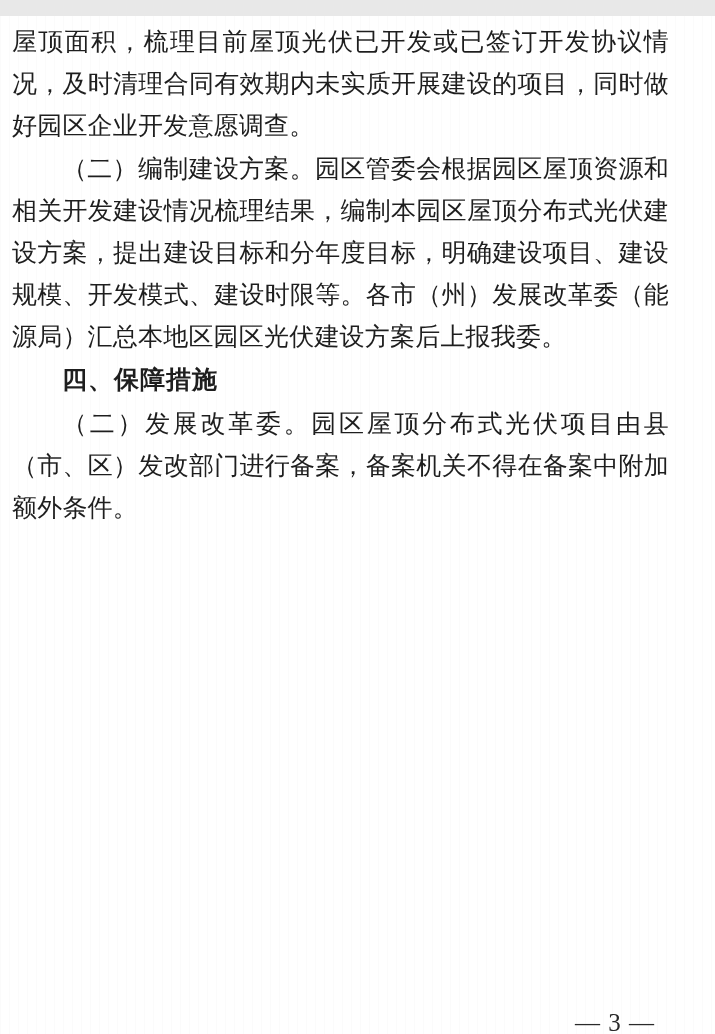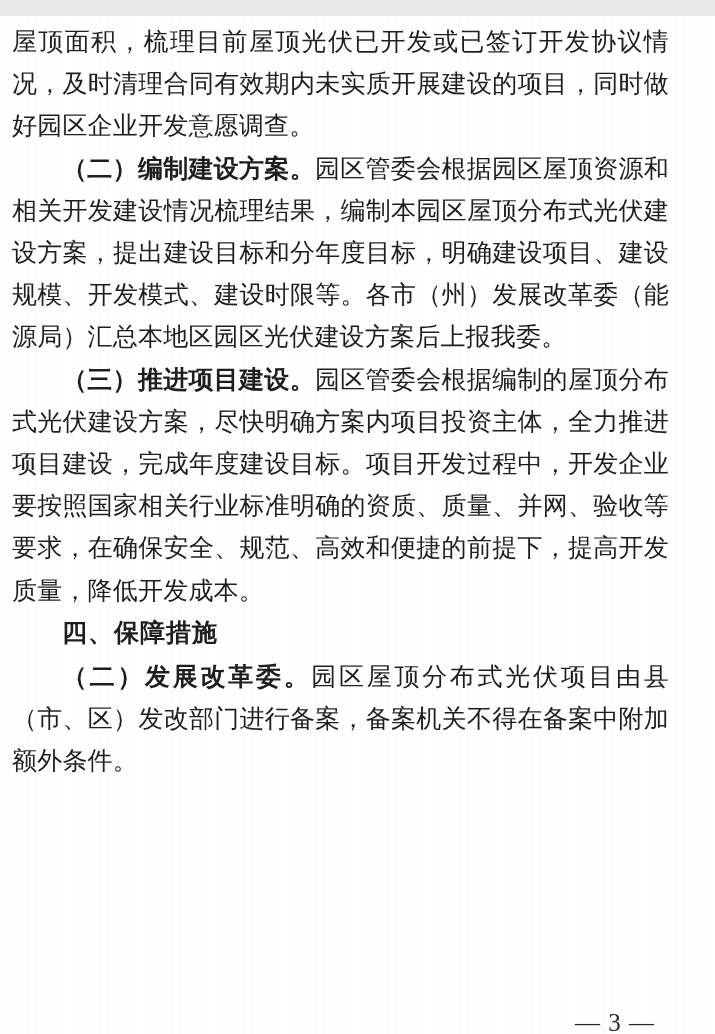--- a/index.html
+++ b/index.html
@@ -36,21 +36,21 @@
   }
   p.para {
     margin: 0;
     padding: 0;
     text-indent: 2em;
   }
   p.para.flush {
     text-indent: 0;
   }
   .head {
-    font-weight: bold;
+    font-weight: normal;
   }
   .head-sans {
     font-weight: bold;
     font-family: Liberation Mono, monospace;
     letter-spacing: 1px;
   }
   .page-footer {
     position: absolute;
     top: 993px;
     right: 60px;
@@ -64,21 +64,20 @@
 <body>
 
 <div class="page">
 
   <div class="text-block">
 
     <p class="para flush"><span>屋顶面积，梳理目前屋顶光伏已开发或已签订开发协议情况，及时清理合同有效期内未实质开展建设的项目，同时做好园区企业开发意愿调查。</span></p>
 
     <p class="para"><span class="head">（二）编制建设方案。</span><span>园区管委会根据园区屋顶资源和相关开发建设情况梳理结果，编制本园区屋顶分布式光伏建设方案，提出建设目标和分年度目标，明确建设项目、建设规模、开发模式、建设时限等。各市（州）发展改革委（能源局）汇总本地区园区光伏建设方案后上报我委。</span></p>
 
-    <p class="para"><span class="head">（三）推进项目建设。</span><span>园区管委会根据编制的屋顶分布式光伏建设方案，尽快明确方案内项目投资主体，全力推进项目建设，完成年度建设目标。项目开发过程中，开发企业要按照国家相关行业标准明确的资质、质量、并网、验收等要求，在确保安全、规范、高效和便捷的前提下，提高开发质量，降低开发成本。</span></p>
 
     <p class="para"><span class="head-sans">四、保障措施</span></p>
 
 
     <p class="para"><span class="head">（二）发展改革委。</span><span>园区屋顶分布式光伏项目由县（市、区）发改部门进行备案，备案机关不得在备案中附加额外条件。</span></p>
 
   </div>
 
   <div class="page-footer">— 3 —</div>
 

